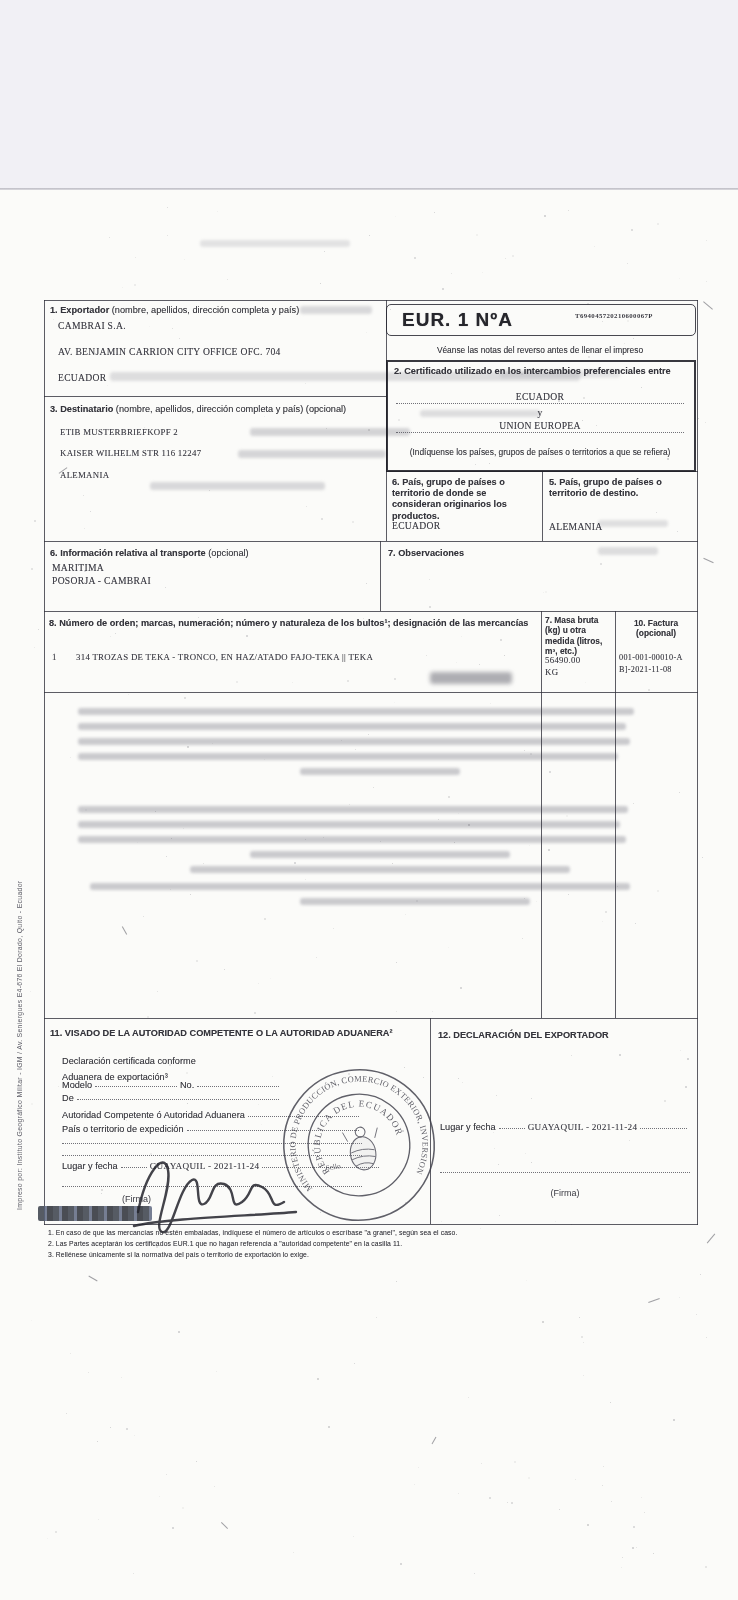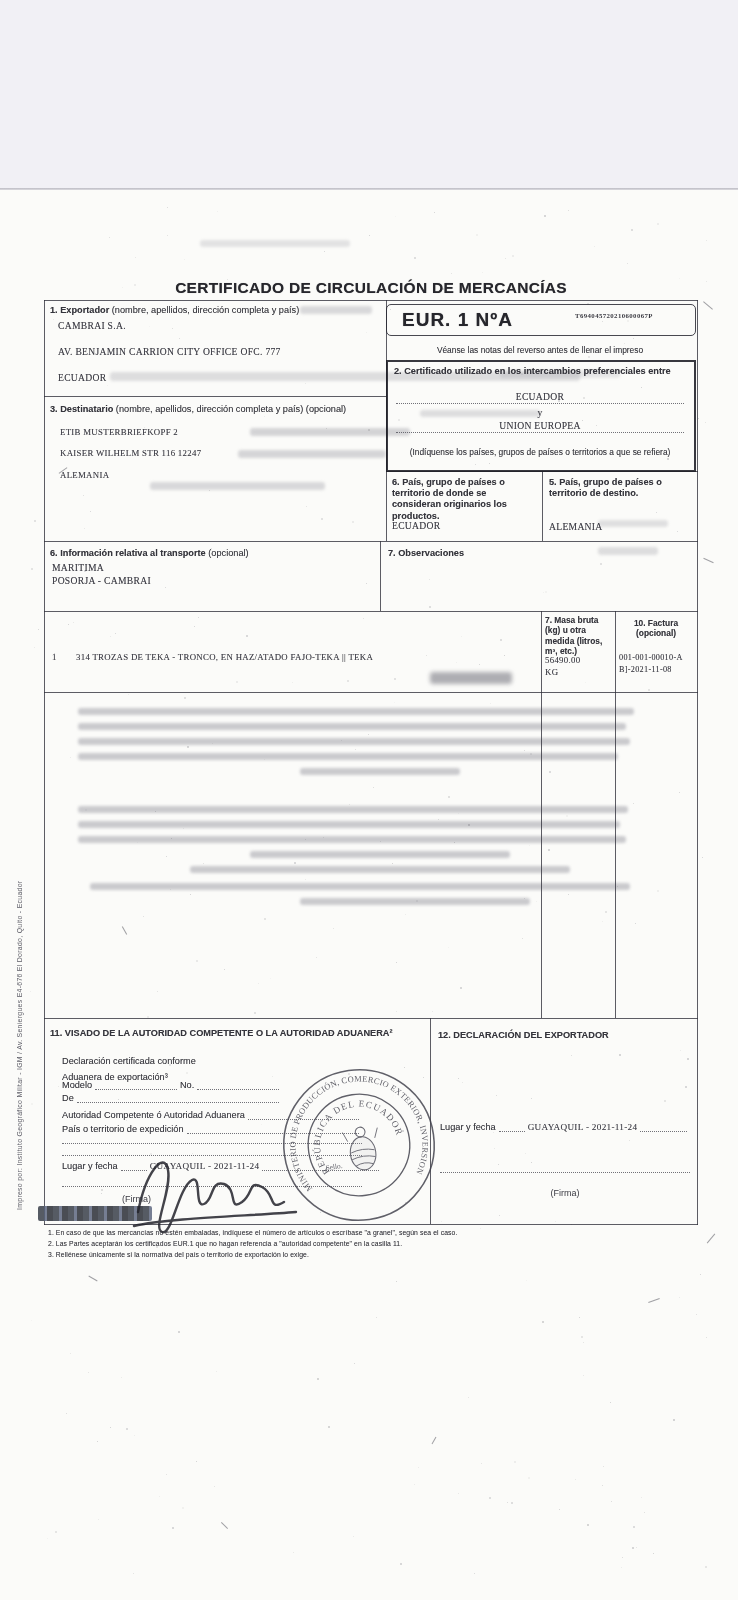--- a/index.html
+++ b/index.html
@@ -23,21 +23,21 @@
   .sm{font-size:8.4px;}
   .val{font-family:"Liberation Serif",serif;font-size:9.6px;letter-spacing:.3px;
        color:#3e3e48;text-shadow:0 0 .6px rgba(0,0,0,.35);}
   .v{position:absolute;}
   .ctr{text-align:center;}
   .eur-main{position:absolute;font-size:19px;font-weight:bold;letter-spacing:1px;color:#26262c;
             text-shadow:0 0 .8px rgba(0,0,0,.5);}
   .serial{position:absolute;font-family:"Liberation Serif",serif;font-size:6.8px;font-weight:bold;
           letter-spacing:.4px;color:#3a3a42;}
   .dotln{position:absolute;border-bottom:1.4px dotted #595962;opacity:.85;}
-  .frow{position:absolute;display:flex;align-items:flex-end;font-size:9.2px;color:#34343c;}
+  .frow{position:absolute;display:flex;align-items:center;font-size:9.2px;color:#34343c;}
   .frow .t{white-space:nowrap;text-shadow:0 0 .5px rgba(0,0,0,.3);}
   .frow .dl{flex:1;border-bottom:1.4px dotted #595962;margin:0 3px;height:3px;opacity:.85;}
   .frow .dls{width:26px;border-bottom:1.4px dotted #595962;margin:0 3px;height:3px;opacity:.85;}
   .ghost{position:absolute;background:#9a9aa2;border-radius:3px;filter:blur(1.6px);opacity:.5;}
   .ghostd{position:absolute;background:#70707a;border-radius:3px;filter:blur(2px);opacity:.55;}
   .foot{position:absolute;font-size:6.8px;color:#3a3a42;letter-spacing:.1px;
         text-shadow:0 0 .4px rgba(0,0,0,.3);}
   .credit{position:absolute;left:16px;top:1210px;width:384px;font-size:6.9px;color:#5c5c66;
           transform:rotate(-90deg);transform-origin:0 0;letter-spacing:.3px;white-space:nowrap;}
   .redact{position:absolute;left:38px;top:1206px;width:114px;height:15px;opacity:.8;
@@ -74,42 +74,41 @@
   <div class="ghost" style="left:78px;top:753px;width:540px;height:7px"></div>
   <div class="ghost" style="left:300px;top:768px;width:160px;height:7px"></div>
   <div class="ghost" style="left:78px;top:806px;width:550px;height:7px"></div>
   <div class="ghost" style="left:78px;top:821px;width:542px;height:7px"></div>
   <div class="ghost" style="left:78px;top:836px;width:548px;height:7px"></div>
   <div class="ghost" style="left:250px;top:851px;width:260px;height:7px"></div>
   <div class="ghost" style="left:190px;top:866px;width:380px;height:7px"></div>
   <div class="ghost" style="left:90px;top:883px;width:540px;height:7px"></div>
   <div class="ghost" style="left:300px;top:898px;width:230px;height:7px"></div>
 
-  <div class="title">CERTIFICADO DE CIRCULACIÓN DE MERCANCÍAS</div>
 
   <div class="hline" style="left:44px;top:300px;width:654px"></div>
   <div class="hline" style="left:44px;top:396px;width:342px"></div>
   <div class="hline" style="left:386px;top:471px;width:312px"></div>
   <div class="hline" style="left:44px;top:541px;width:654px"></div>
   <div class="hline" style="left:44px;top:611px;width:654px"></div>
   <div class="hline" style="left:44px;top:692px;width:654px"></div>
   <div class="hline" style="left:44px;top:1018px;width:654px"></div>
   <div class="hline" style="left:44px;top:1224px;width:654px"></div>
   <div class="vline" style="left:44px;top:300px;height:925px"></div>
   <div class="vline" style="left:697px;top:300px;height:925px"></div>
   <div class="vline" style="left:386px;top:300px;height:241px"></div>
   <div class="vline" style="left:380px;top:541px;height:70px"></div>
   <div class="vline" style="left:542px;top:471px;height:70px"></div>
   <div class="vline" style="left:541px;top:611px;height:407px"></div>
   <div class="vline" style="left:615px;top:611px;height:407px"></div>
   <div class="vline" style="left:430px;top:1018px;height:206px"></div>
 
   <div class="lbl" style="left:50px;top:305px;width:330px"><b>1. Exportador</b><span> (nombre, apellidos, dirección completa y país)</span></div>
   <div class="v val" style="left:58px;top:320px">CAMBRAI S.A.</div>
-  <div class="v val" style="left:58px;top:346px">AV. BENJAMIN CARRION CITY OFFICE OFC. 777</div>
+  <div class="v val" style="left:58px;top:346px">AV. BENJAMIN CARRION CITY OFFICE OFC. 704</div>
   <div class="v val" style="left:58px;top:372px">ECUADOR</div>
 
   <div class="eurbox" style="left:386px;top:304px;width:308px;height:30px"></div>
   <div class="eur-main" style="left:402px;top:309px">EUR. 1 NºA</div>
   <div class="serial" style="left:575px;top:312px">T694045720210600067P</div>
   <div class="lbl sm ctr" style="left:390px;top:345px;width:300px">Véanse las notas del reverso antes de llenar el impreso</div>
 
   <div class="thickbox" style="left:386px;top:360px;width:306px;height:108px"></div>
   <div class="lbl" style="left:394px;top:366px;width:292px"><b>2. Certificado utilizado en los intercambios preferenciales entre</b></div>
   <div class="v val ctr" style="left:410px;top:391px;width:260px">ECUADOR</div>
@@ -127,20 +126,21 @@
   <div class="lbl" style="left:392px;top:477px;width:142px;font-weight:600">6. País, grupo de países o territorio de donde se consideran originarios los productos.</div>
   <div class="v val" style="left:392px;top:520px">ECUADOR</div>
   <div class="lbl" style="left:549px;top:477px;width:142px;font-weight:600">5. País, grupo de países o territorio de destino.</div>
   <div class="v val" style="left:549px;top:521px">ALEMANIA</div>
 
   <div class="lbl" style="left:50px;top:548px;width:320px"><b>6. Información relativa al transporte</b><span> (opcional)</span></div>
   <div class="v val" style="left:52px;top:562px">MARITIMA</div>
   <div class="v val" style="left:52px;top:575px">POSORJA - CAMBRAI</div>
   <div class="lbl" style="left:388px;top:548px;width:200px"><b>7. Observaciones</b></div>
 
+  <div class="lbl" style="left:49px;top:618px;width:488px;font-weight:600">8. Número de orden; marcas, numeración; número y naturaleza de los bultos¹; designación de las mercancías</div>
   <div class="lbl sm" style="left:545px;top:615px;width:66px;font-weight:600">7. Masa bruta (kg) u otra medida (litros, m³, etc.)</div>
   <div class="lbl sm ctr" style="left:618px;top:618px;width:76px;font-weight:600">10. Factura (opcional)</div>
 
   <div class="v val" style="left:52px;top:652px;font-size:8.8px">1</div>
   <div class="v val" style="left:76px;top:652px;font-size:8.8px;width:460px;white-space:nowrap">314 TROZAS DE TEKA - TRONCO, EN HAZ/ATADO FAJO-TEKA || TEKA</div>
   <div class="v val" style="left:545px;top:655px;font-size:8.8px">56490.00</div>
   <div class="v val" style="left:545px;top:667px;font-size:8.8px">KG</div>
   <div class="v val" style="left:619px;top:653px;font-size:8.2px;white-space:nowrap">001-001-00010-A</div>
   <div class="v val" style="left:619px;top:665px;font-size:8.2px;white-space:nowrap">B]-2021-11-08</div>
 

